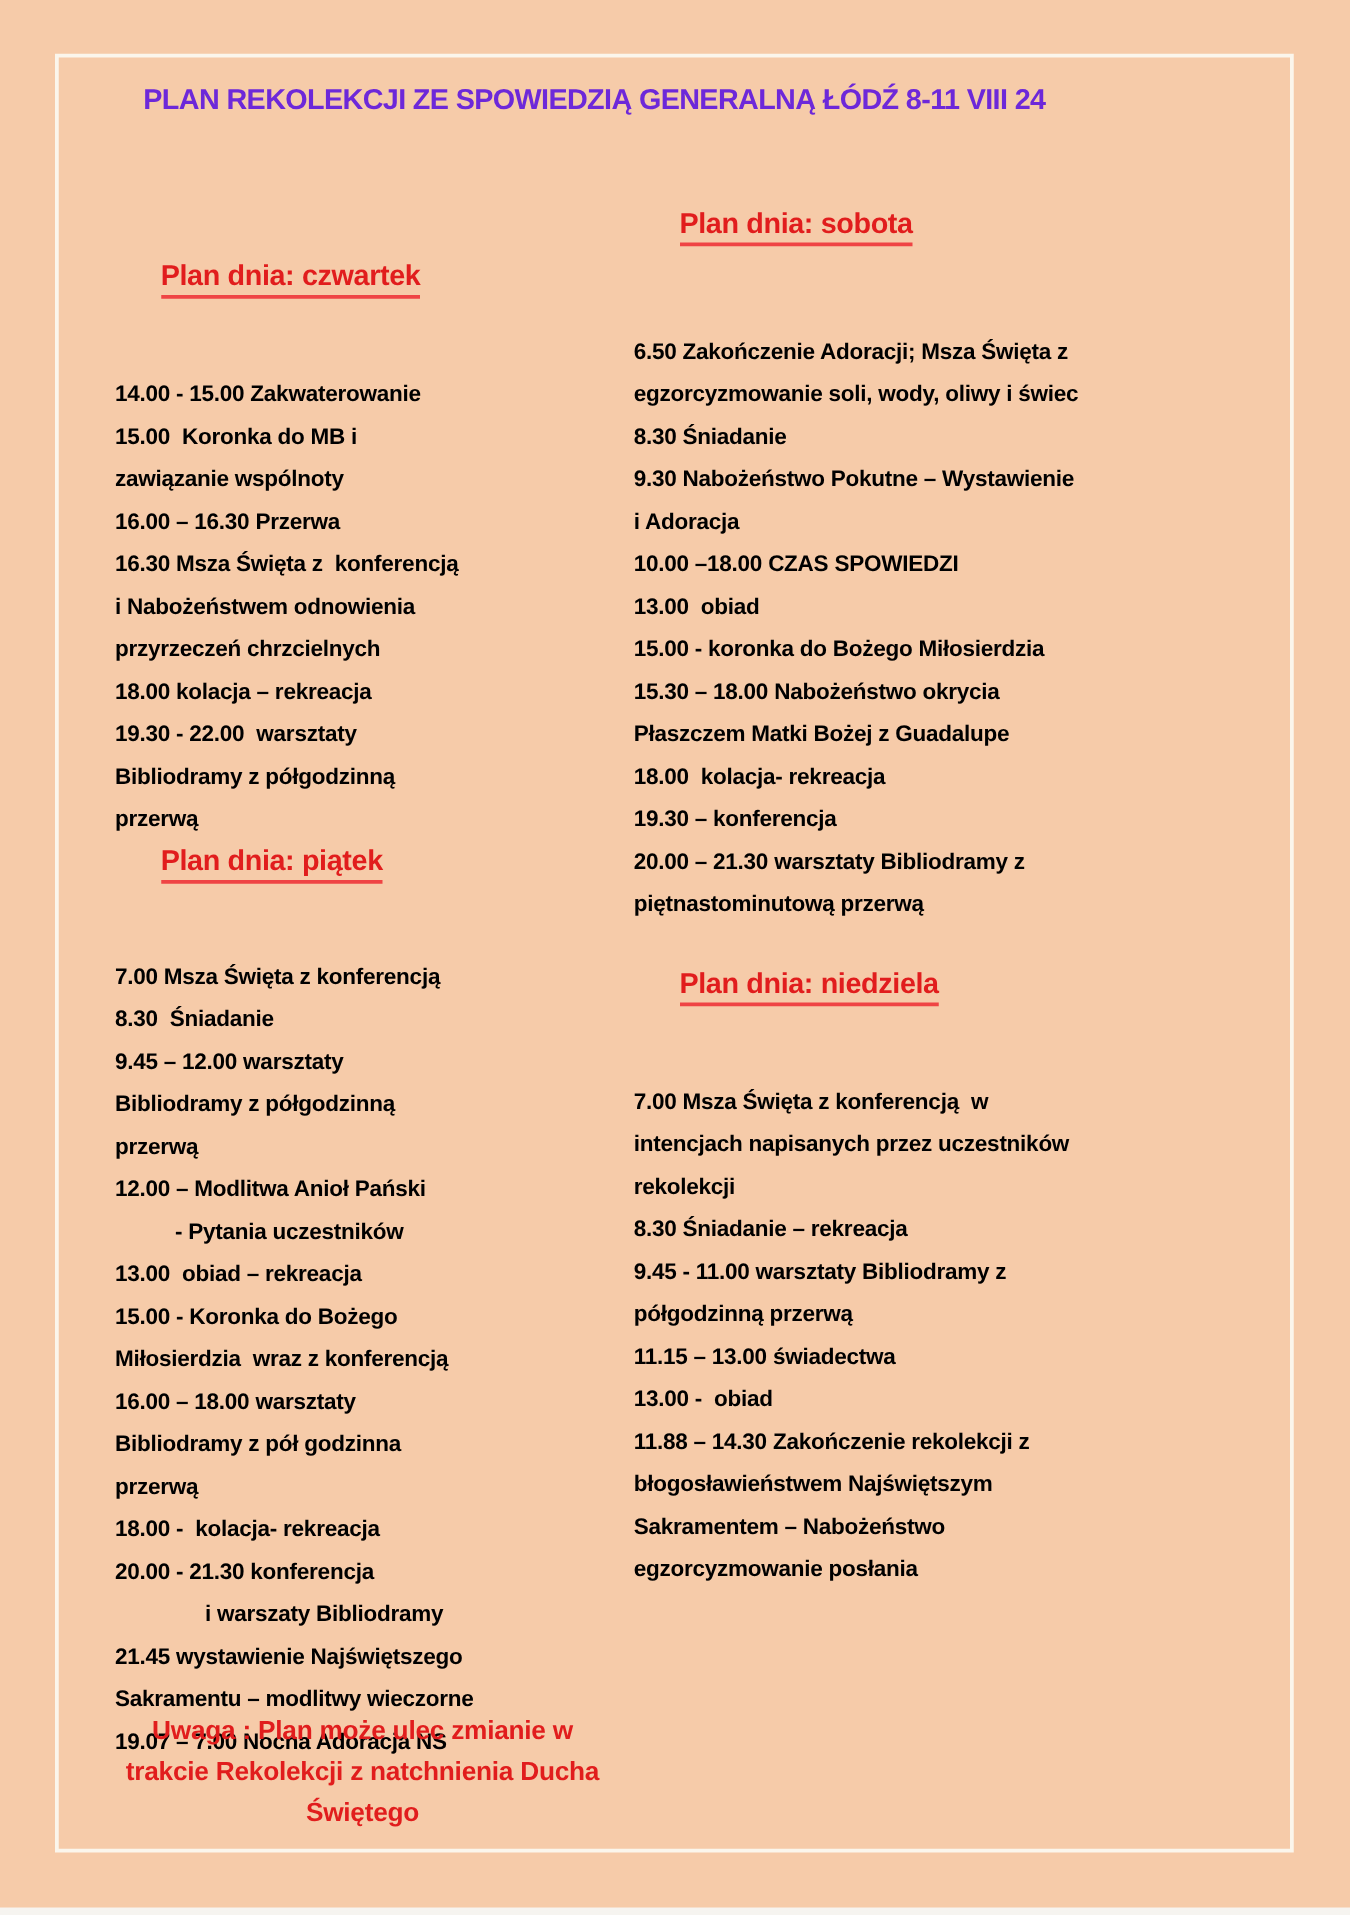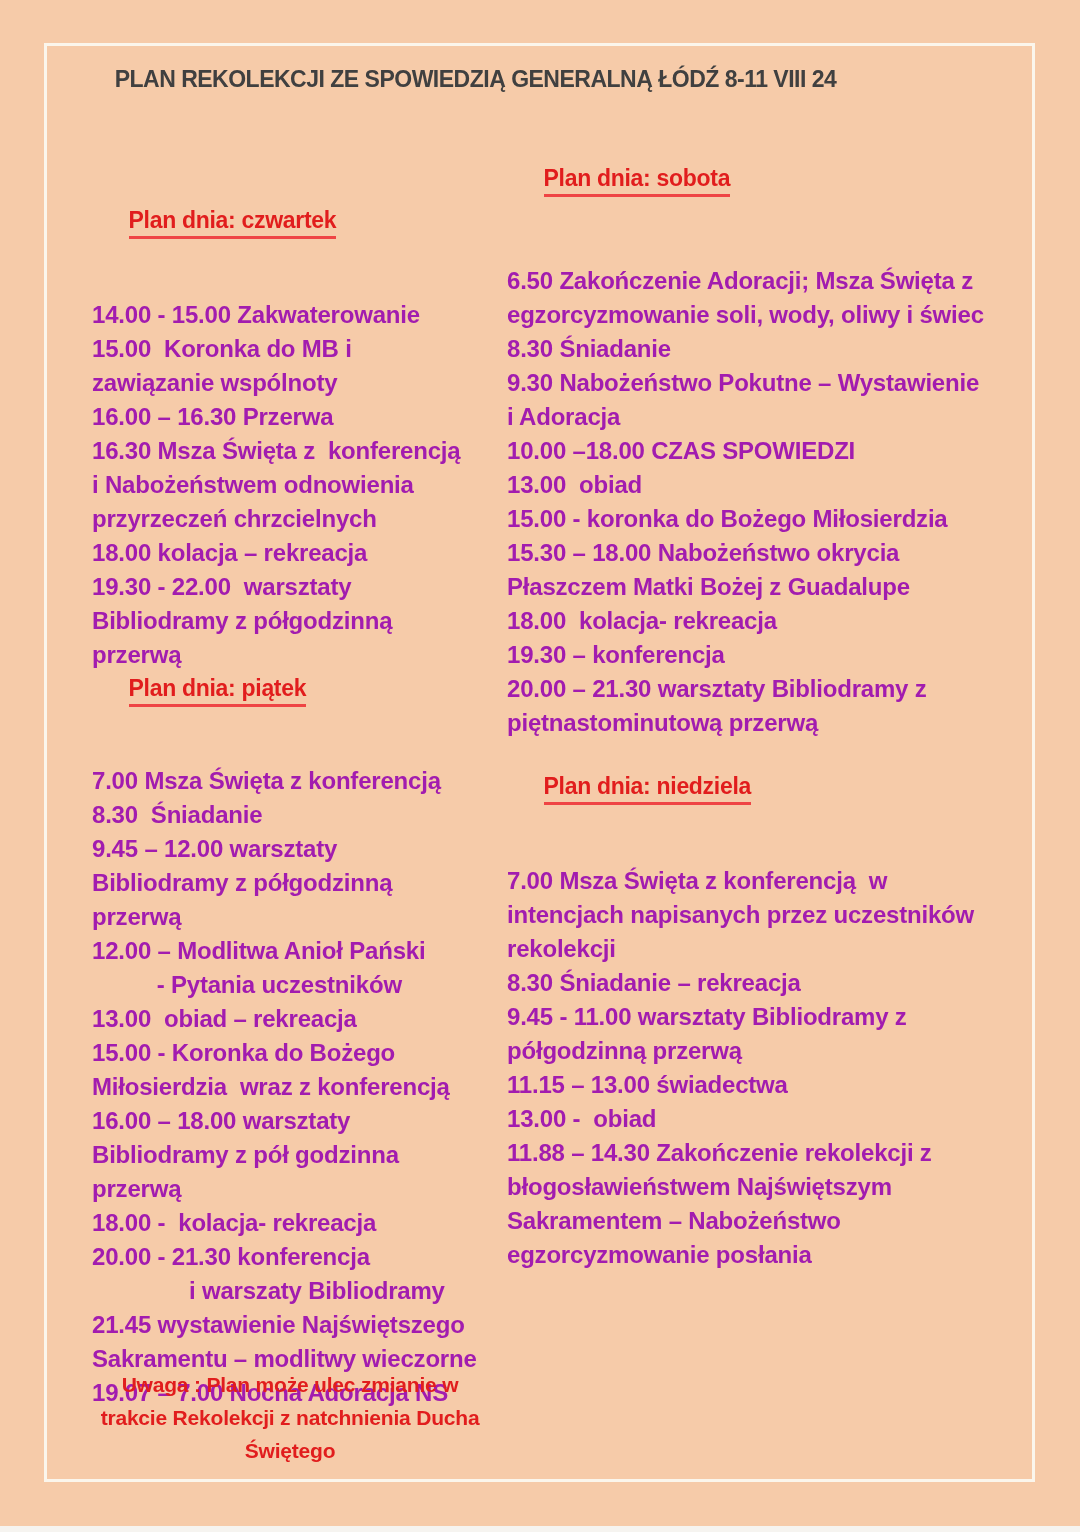--- a/index.html
+++ b/index.html
@@ -19,40 +19,40 @@
     left: 44px; top: 43px;
     width: 985px; height: 1433px;
     border: 3px solid #fbf6ec;
   }
   .title {
     position: absolute;
     left: 44px; top: 66px; width: 863px;
     text-align: center;
     font-size: 23px; font-weight: bold;
     letter-spacing: -0.5px;
-    color: #404040;
+    color: #6d28d9;
     white-space: pre;
   }
   .section { position: absolute; }
   .heading {
     font-size: 23px; font-weight: bold;
     color: #e11d1d;
     letter-spacing: -0.3px;
     white-space: pre;
   }
   .heading .u {
     border-bottom: 3px solid #ef4444;
     padding-bottom: 2px;
     display: inline-block;
   }
   .lines { }
   .line {
-    font-size: 24px; font-weight: bold;
+    font-size: 18px; font-weight: bold;
     line-height: 34px;
-    color: #a21caf;
+    color: #000000;
     letter-spacing: -0.2px;
     white-space: pre;
   }
   .s-czwartek  { left: 92px;  top: 180px; width: 410px; }
   .s-czwartek .lines  { margin-top: 32px; }
   .s-piatek    { left: 92px;  top: 648px; width: 410px; }
   .s-piatek .lines    { margin-top: 30px; }
   .s-sobota    { left: 507px; top: 138px; width: 530px; }
   .s-sobota .lines    { margin-top: 40px; }
   .s-niedziela { left: 507px; top: 746px; width: 530px; }

